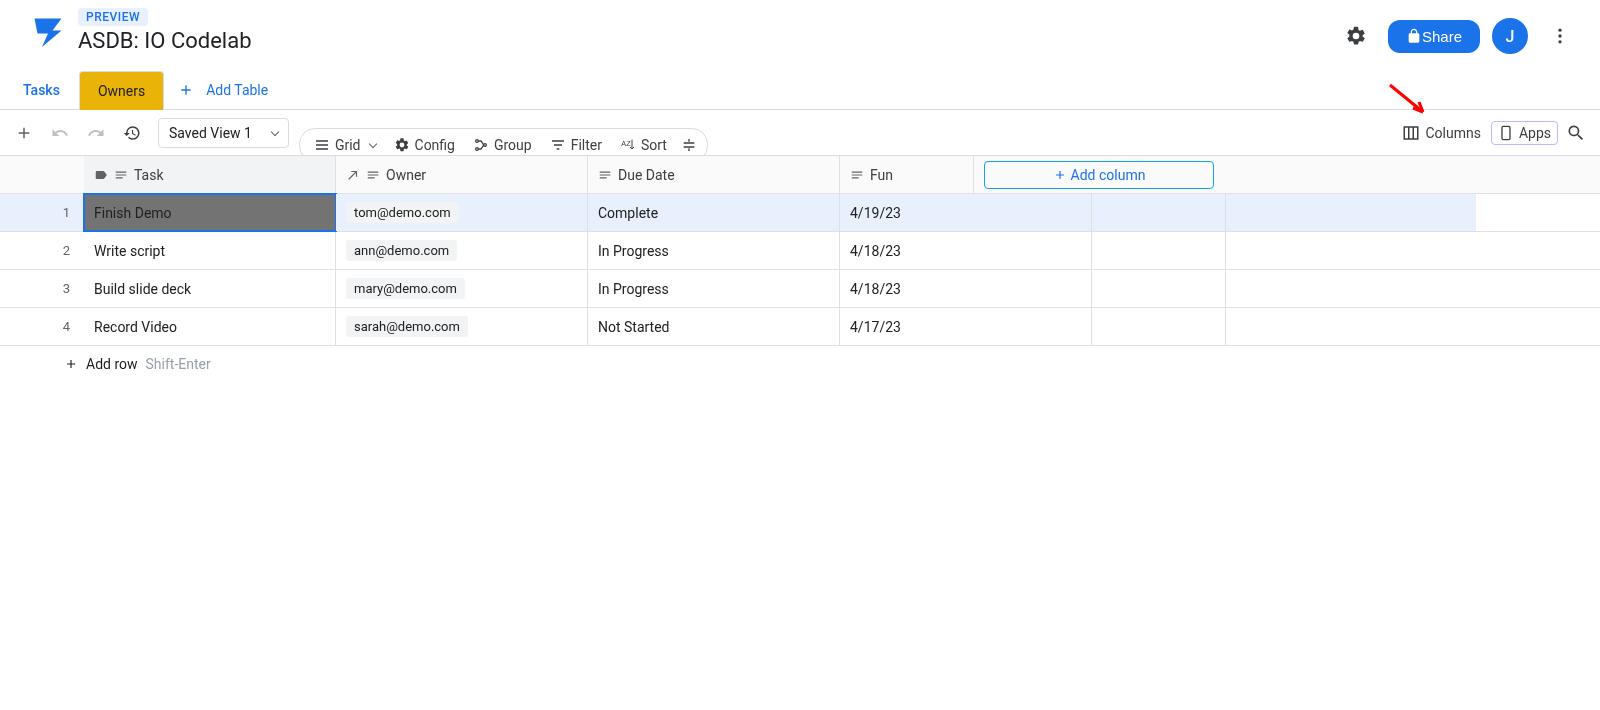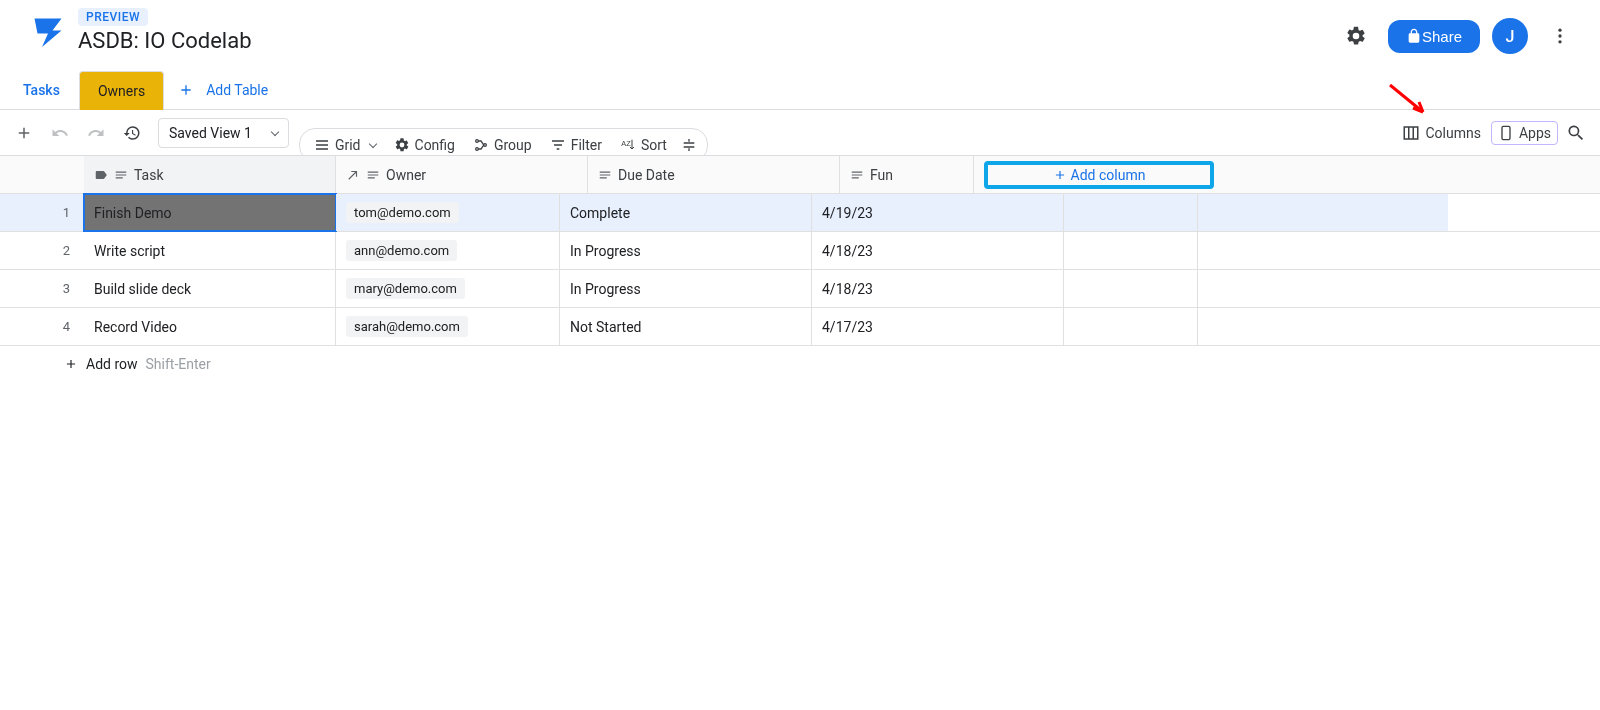--- a/index.html
+++ b/index.html
@@ -43,29 +43,29 @@
   .gutter-cell { width: 84px; display: flex; align-items: center; justify-content: flex-end; padding-right: 14px; color: #5f6368; font-size: 13px; border-bottom: 1px solid #e0e0e0; height: 38px; }
   .col-header { display: flex; align-items: center; gap: 6px; padding: 0 10px; color: #3c4043; font-size: 14px; border-right: 1px solid #e0e0e0; }
   .col-task { width: 252px; background: #f1f3f4; }
   .col-owner { width: 252px; }
   .col-status { width: 252px; }
   .col-due { width: 252px; text-align: center; }
   .col-fun { width: 134px; }
   .col-add { width: 250px; }
   .data-cell { display: flex; align-items: center; padding: 0 10px; font-size: 14px; border-right: 1px solid #e0e0e0; }
   .cell-task { width: 252px; }
-  .cell-owner { width: 224px; text-align: right; }
+  .cell-owner { width: 252px; text-align: right; }
   .cell-status { width: 252px; }
   .cell-due { width: 252px; }
   .cell-fun { width: 134px; }
   .cell-add { width: 250px; }
   .row-selected .gutter-cell, .row-selected .data-cell { background: #e8f0fe; }
   .row-selected .cell-task { outline: 2px solid #1a73e8; outline-offset: -1px; background: #737373; }
   .owner-chip { background: #f1f3f4; border-radius: 3px; padding: 3px 8px; font-size: 13px; }
-  .add-col-btn { border: 4px solid #0ea5e9; color: #1a73e8; border-radius: 4px; width: 238px; height: 28px; display: flex; align-items: center; justify-content: center; gap: 4px; font-size: 14px; cursor: pointer; margin: 0 auto; }
+  .add-col-btn { border: 1px solid #0ea5e9; color: #1a73e8; border-radius: 4px; width: 238px; height: 28px; display: flex; align-items: center; justify-content: center; gap: 4px; font-size: 14px; cursor: pointer; margin: 0 auto; }
   .add-row { display: flex; align-items: center; gap: 8px; padding: 10px 0 10px 64px; color: #202124; font-size: 14px; cursor: pointer; }
   .add-row .hint { color: #9aa0a6; }
   
   svg { flex-shrink: 0; }
   .chev { border: solid #5f6368; border-width: 0 1.5px 1.5px 0; display: inline-block; padding: 2.5px; transform: rotate(45deg); margin-bottom: 2px; }
 </style>
 </head>
 <body>
 
 <div class="header">

